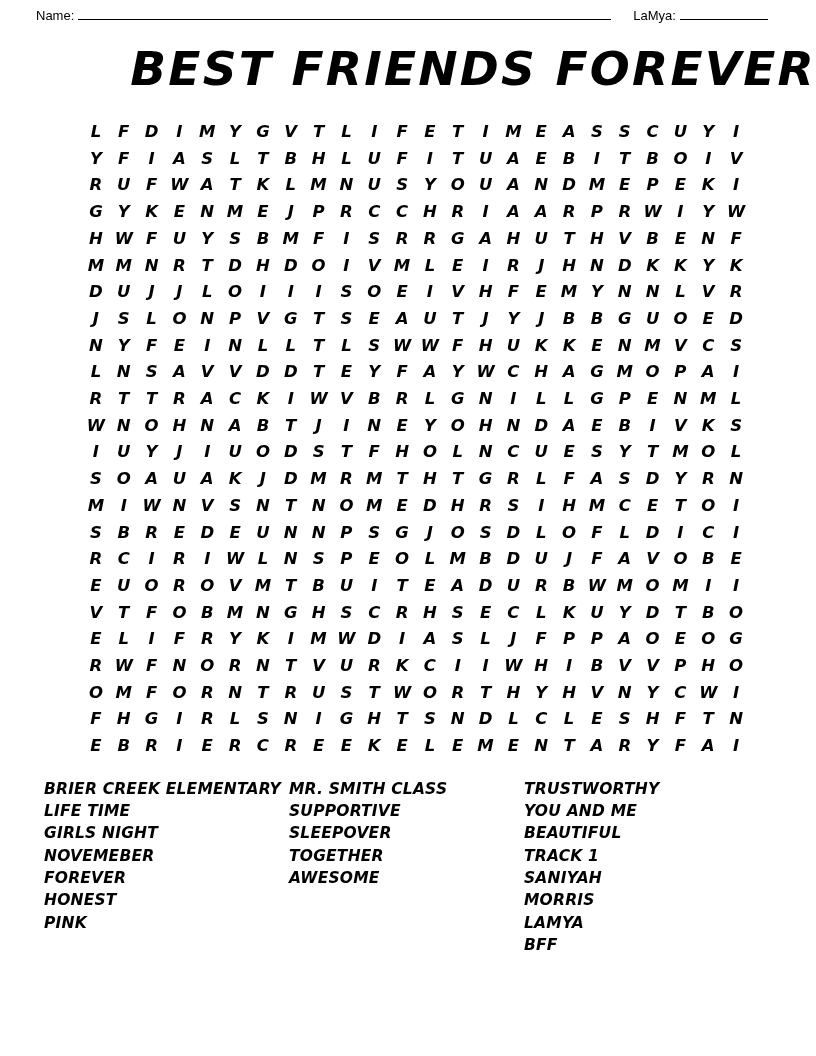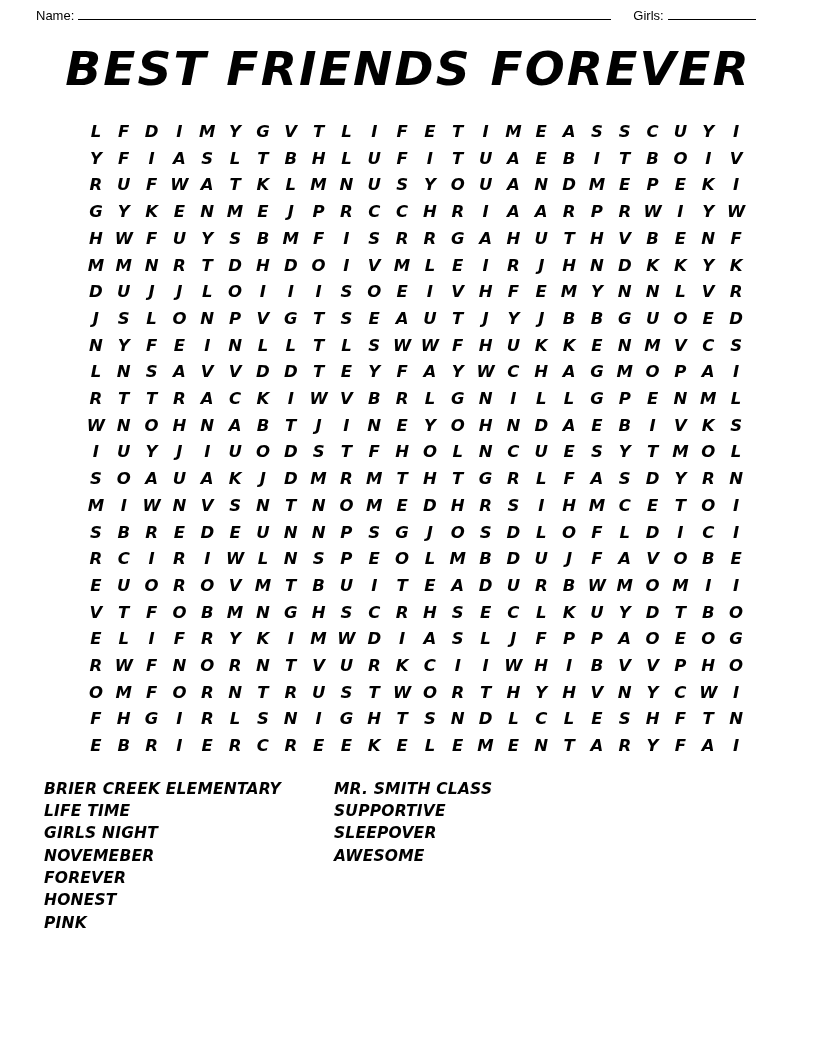--- a/index.html
+++ b/index.html
@@ -37,21 +37,21 @@
     border-bottom: 1.4px solid #000;
     height: 13px;
     margin: 0 4px 0 4px;
   }
   .rule-name { width: 533px; }
   .rule-date { width: 88px; }
   .date-label { margin-left: 18px; }
 
   
   .puzzle-title {
-    text-align: center;
+    text-align: right;
     margin-top: 16px;
     font-family: "DejaVu Sans", sans-serif;
     font-weight: bold;
     font-style: italic;
     font-size: 47px;
     letter-spacing: 2.2px;
     line-height: 56px;
     font-variant: small-caps;
     text-transform: uppercase;
     -webkit-font-smoothing: none;
@@ -85,42 +85,42 @@
     display: flex;
     margin-top: 18px;
     padding-left: 44px;
     padding-right: 30px;
   }
   .word-col {
     display: flex;
     flex-direction: column;
   }
   .word-col.col-1 { width: 245px; }
-  .word-col.col-2 { width: 235px; margin-left: 45px; }
+  .word-col.col-2 { width: 235px; }
   .word-col.col-3 { width: 235px; }
   .word {
     font-family: "DejaVu Sans", sans-serif;
     font-weight: bold;
     font-style: italic;
     font-size: 15.5px;
     line-height: 22.3px;
     font-variant: small-caps;
     text-transform: uppercase;
     letter-spacing: 0.2px;
     white-space: nowrap;
     -webkit-font-smoothing: none;
   }
 </style>
 </head>
 <body>
 
 <div class="header-row">
   <span class="field-label">Name:</span>
   <span class="rule rule-name"></span>
-  <span class="field-label date-label">Girls:</span>
+  <span class="field-label date-label">LaMya:</span>
   <span class="rule rule-date"></span>
 </div>
 
 <div class="puzzle-title">Best Friends Forever</div>
 
 <div class="grid-wrap">
   <div class="grid" id="letter-grid">
       <div class="cell">L</div>
       <div class="cell">F</div>
       <div class="cell">D</div>
@@ -707,15 +707,26 @@
       <div class="word">Girls Night</div>
       <div class="word">Novemeber</div>
       <div class="word">Forever</div>
       <div class="word">Honest</div>
       <div class="word">Pink</div>
     </div>
     <div class="word-col col-2">
       <div class="word">Mr. Smith Class</div>
       <div class="word">Supportive</div>
       <div class="word">Sleepover</div>
+      <div class="word">Together</div>
       <div class="word">Awesome</div>
     </div>
+    <div class="word-col col-3">
+      <div class="word">Trustworthy</div>
+      <div class="word">You and Me</div>
+      <div class="word">Beautiful</div>
+      <div class="word">Track 1</div>
+      <div class="word">Saniyah</div>
+      <div class="word">Morris</div>
+      <div class="word">LaMya</div>
+      <div class="word">BFF</div>
+    </div>
   </div>
 
 </body></html>

